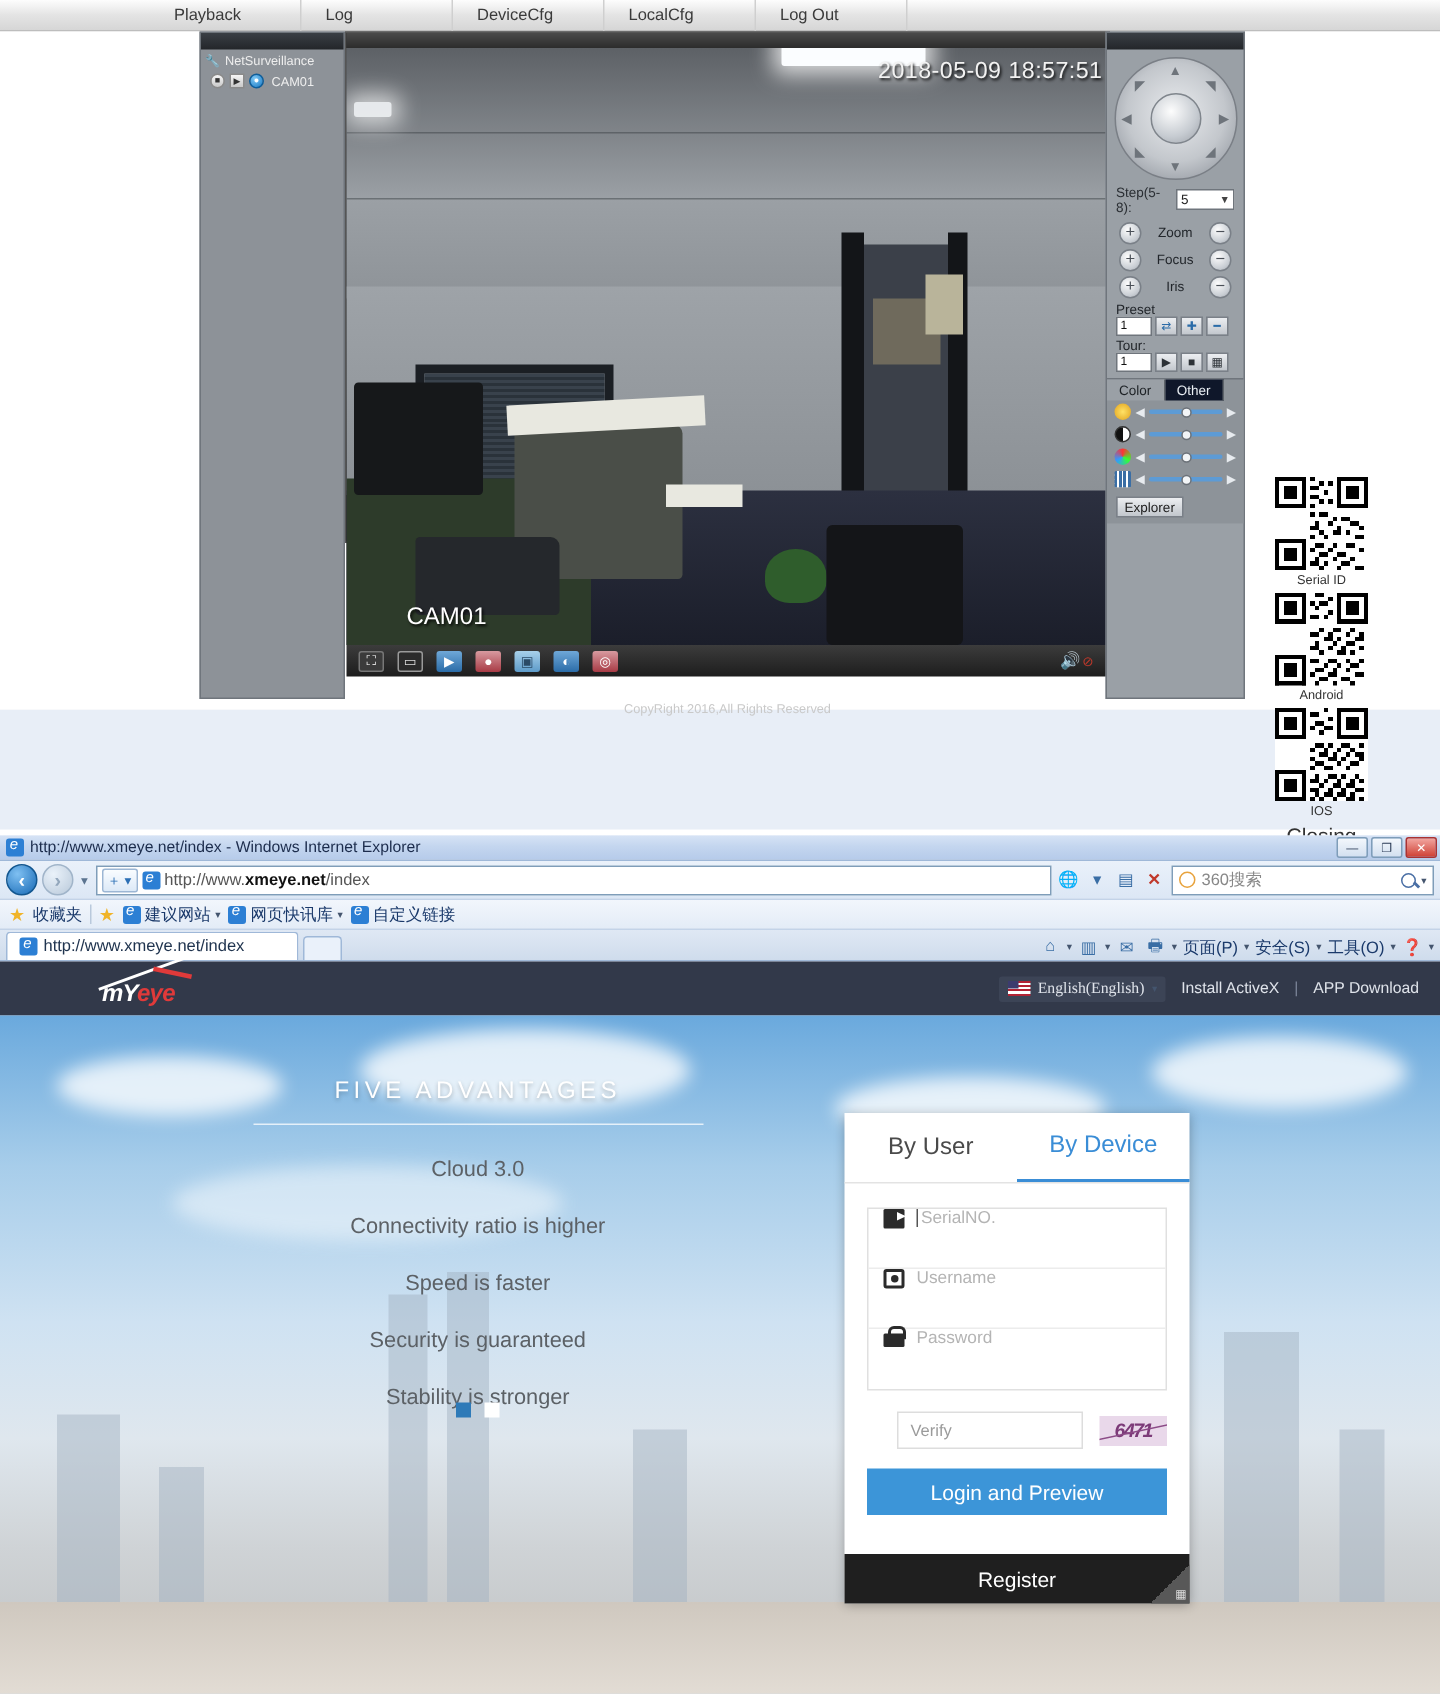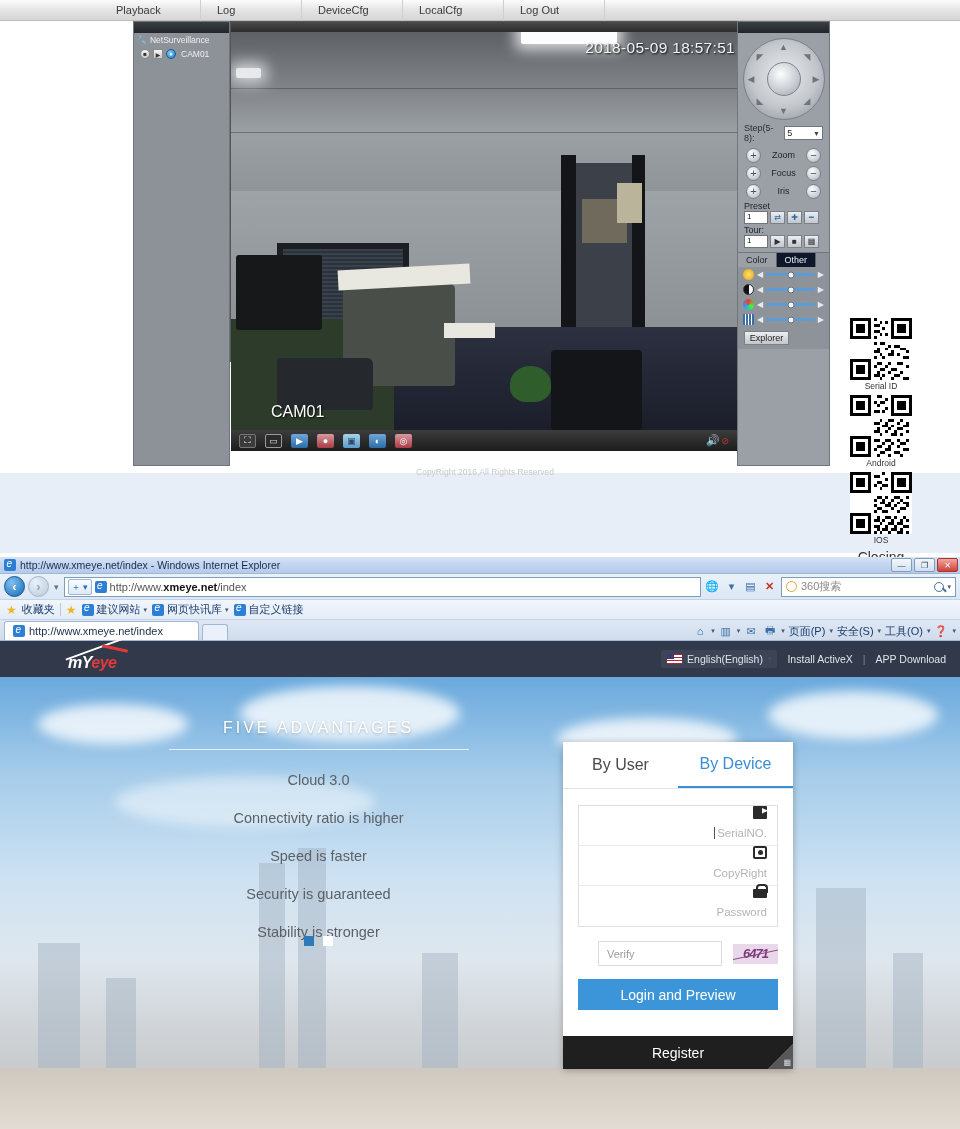--- a/index.html
+++ b/index.html
@@ -252,21 +252,21 @@
   .xm-logo { margin-left:42px; position:relative; width:88px; height:26px; }
   .logo-roof { position:absolute; left:8px; top:2px; width:62px; height:2px;
     background:#fff; transform:rotate(-20deg); }
   .logo-roof2 { position:absolute; left:46px; top:1px; width:26px; height:3px;
     background:#e03a3a; transform:rotate(12deg); }
   .logo-txt { position:absolute; left:12px; top:8px; font-size:16px; font-style:italic;
     font-weight:bold; color:#fff; letter-spacing:-.5px; }
   .logo-txt i { color:#e03a3a; font-style:italic; }
   .xm-hdr-right { position:absolute; right:14px; display:flex; align-items:center; gap:10px;
      font-size:10.5px; color:#dfe3ea; }
-  .lang-box { display:flex;align-items:center;gap:5px;background:#3c4456;padding:3px 6px;border-radius:2px; }
+  .lang-box { display:flex;align-items:center;gap:5px;background:#3c4456;padding:3px 6px;border-radius:2px;font-family:Liberation Serif, serif; }
   .flag { width:15px;height:10px;background:
       linear-gradient(to bottom,#b22234 0 14%,#fff 14% 28%,#b22234 28% 42%,#fff 42% 56%,#b22234 56% 70%,#fff 70% 85%,#b22234 85% 100%);
       position:relative; flex:none;}
   .flag::after{content:"";position:absolute;left:0;top:0;width:7px;height:5px;background:#3c3b6e;}
   .hdr-sep { color:#7b8498; }
 
   .xm-hero { position:relative; height:455px; overflow:hidden;
     background: linear-gradient(to bottom, #6aa9dd 0%, #a7cdea 22%, #cfe2f2 45%, #dfe7ee 62%, #cfd3d6 78%, #bdbfc0 100%); }
   .cloud { position:absolute; background:rgba(255,255,255,.78); border-radius:50%; filter: blur(6px); }
   .bldg { position:absolute; bottom:13%; background:rgba(160,175,190,.45); }
@@ -285,22 +285,22 @@
   .login-card {
     position:absolute; left:563px; top:742px; width:230px;
     background:#fff; box-shadow: 0 1px 7px rgba(0,0,0,.28);
   }
   .lc-tabs { display:flex; height:47px; border-bottom:1px solid #e3e3e3; }
   .lc-tab { flex:1; display:flex;align-items:center;justify-content:center;
     font-size:16px; color:#4a4a4a; }
   .lc-tab.active { color:#3a8dd6; border-bottom:2px solid #3a8dd6; }
   .lc-form { padding:16px 15px 0; }
   .fieldbox { border:1px solid #e0e0e0; }
-  .field { display:flex;align-items:flex-end;gap:8px; height:40px; padding: 0 10px;
-    border-bottom:1px solid #ececec;flex-direction:column; }
+  .field { display:flex;align-items:flex-start;gap:8px; height:40px; padding: 0 10px;
+    border-bottom:1px solid #ececec; }
   .field:last-child { border-bottom:none; }
   .fi { width:14px;height:13px;flex:none;position:relative; }
   .fi-serial { background:#2b2b2b; border-radius:1px; }
   .fi-serial::after{content:"";position:absolute;right:-1px;top:2px;width:6px;height:8px;background:#fff;
      clip-path: polygon(0 0,100% 35%,0 70%);}
   .fi-user { border:2px solid #2b2b2b; border-radius:2px; }
   .fi-user::after{content:"";position:absolute;left:3px;top:2px;width:5px;height:5px;border-radius:50%;background:#2b2b2b;}
   .fi-lock { background:#2b2b2b; border-radius:1px; margin-top:3px; height:9px; }
   .fi-lock::before{content:"";position:absolute;left:3px;top:-5px;width:8px;height:7px;
     border:2px solid #2b2b2b; border-bottom:none; border-radius:4px 4px 0 0;}
@@ -940,21 +940,21 @@
       <span class="lc-tab active">By Device</span>
     </div>
     <div class="lc-form">
       <div class="fieldbox">
         <div class="field">
           <span class="fi fi-serial"></span>
           <span class="fplace cursor">SerialNO.</span>
         </div>
         <div class="field">
           <span class="fi fi-user"></span>
-          <span class="fplace">CopyRight</span>
+          <span class="fplace">Username</span>
         </div>
         <div class="field">
           <span class="fi fi-lock"></span>
           <span class="fplace">Password</span>
         </div>
       </div>
       <div class="verify-row">
         <span class="verify-in">Verify</span>
         <span class="captcha">
           <span>6471</span>

